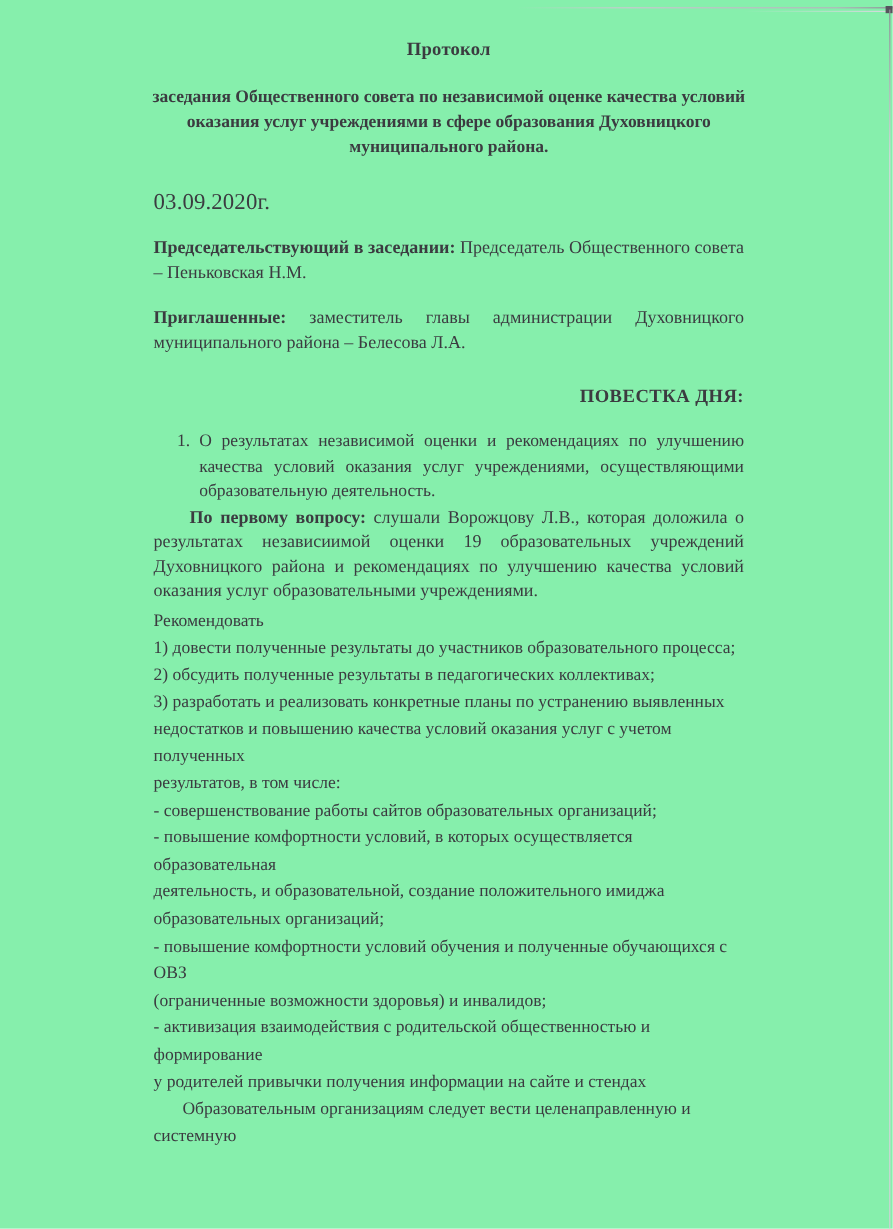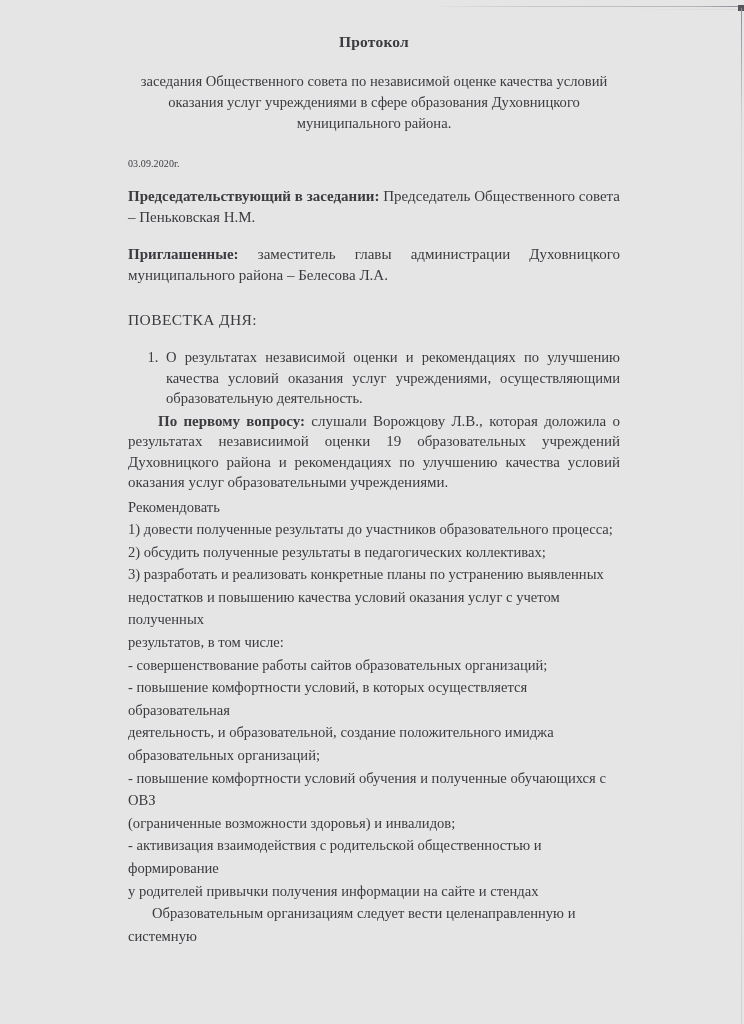--- a/index.html
+++ b/index.html
@@ -9,21 +9,21 @@
     background: #ffffff;
   }
   body {
     font-family: "Liberation Serif", "DejaVu Serif", serif;
     color: #3b3b40;
   }
   #page {
     position: relative;
     width: 744px;
     height: 1024px;
-    background: #e5e5e5;
+    background: #86efac;
     overflow: hidden;
     box-sizing: border-box;
   }
   
   .scan-edge-top {
     position: absolute;
     top: 6px;
     left: 430px;
     width: 314px;
     height: 1px;
@@ -64,50 +64,50 @@
   .doc-title {
     text-align: center;
     font-weight: bold;
     font-size: 15.5px;
     margin-top: 33px;
     letter-spacing: .2px;
   }
 
   .doc-subtitle {
     text-align: center;
-    font-weight: normal;
+    font-weight: bold;
     font-size: 14.6px;
     line-height: 21px;
     margin-top: 20px;
     width: 510px;
     margin-left: -9px;
   }
 
   .date-line {
-    font-size: 10px;
+    font-size: 19px;
     margin-top: 24px;
     letter-spacing: .1px;
   }
 
   .para {
     font-size: 15px;
     line-height: 20.5px;
     margin-top: 17px;
     text-align: justify;
   }
   .para b { font-weight: bold; }
 
   .para.justify-wide {
     text-align: justify;
     text-justify: inter-word;
   }
 
   .agenda-heading {
-    text-align: left;
-    font-weight: normal;
+    text-align: right;
+    font-weight: bold;
     font-size: 15.5px;
     margin-top: 26px;
     letter-spacing: .4px;
   }
 
   ol.agenda {
     margin: 18px 0 0 0;
     padding-left: 34px;
     font-size: 14.6px;
     line-height: 20.5px;

